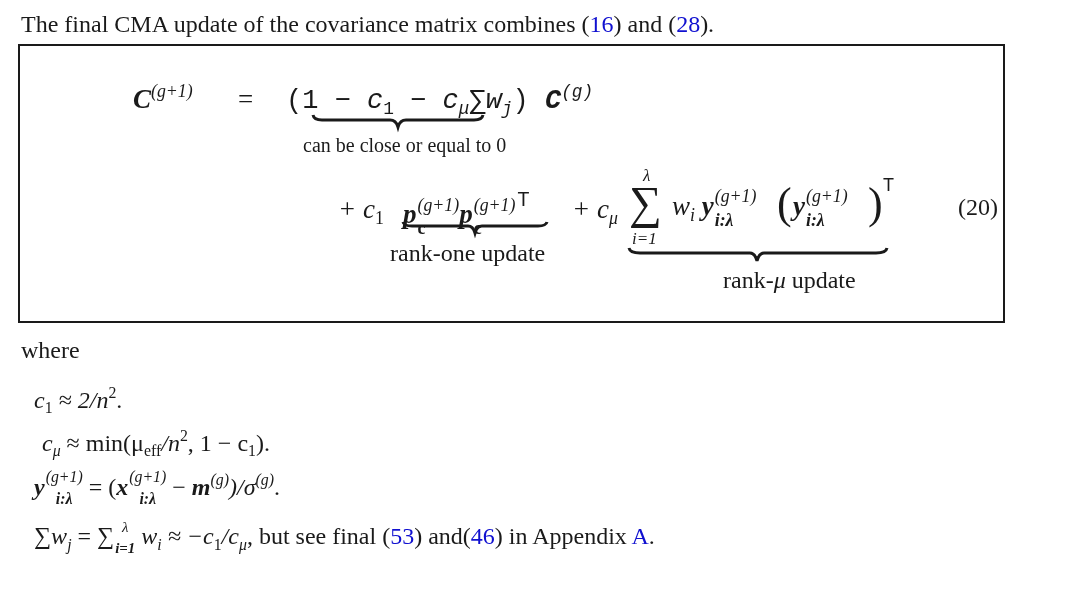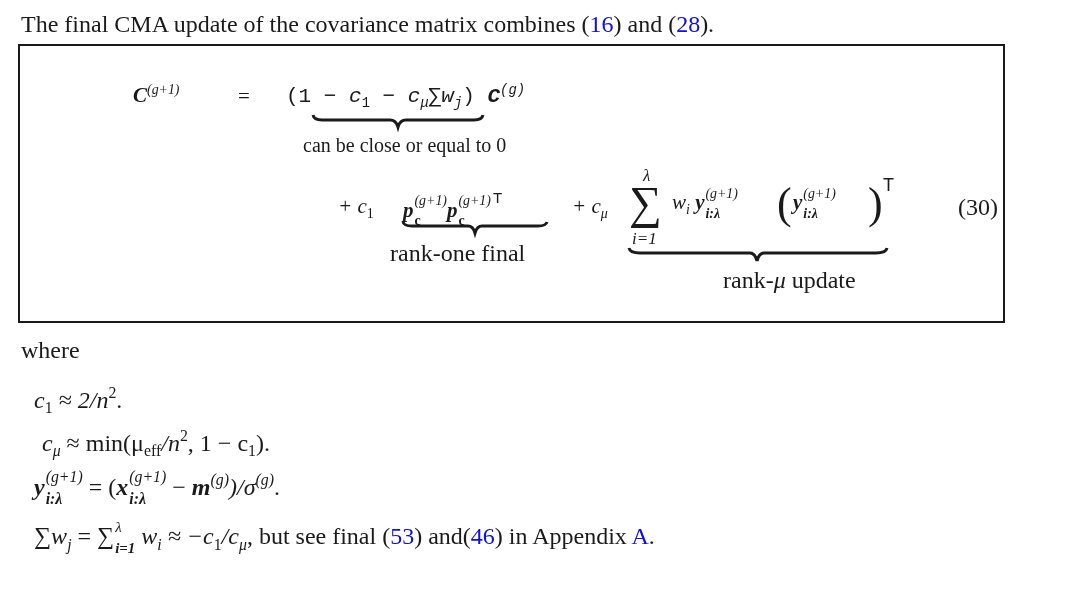--- a/index.html
+++ b/index.html
@@ -2,35 +2,35 @@
 <html><head>
 <meta charset="utf-8">
 <style>
   html, body { margin: 0; padding: 0; background: #ffffff; }
   body {
     width: 1072px; height: 591px; position: relative; overflow: hidden;
     font-family: "Liberation Serif", "DejaVu Serif", serif;
     color: #1a1a1a;
   }
   .abs { position: absolute; white-space: nowrap; }
-  .txt { font-size: 24px; line-height: 1; }
+  .txt { font-size: 24px; line-height: 1; text-align: center; }
   .link { color: #1010d0; text-decoration: none; cursor: pointer; }
   .it { font-style: italic; }
   .bi { font-style: italic; font-weight: bold; }
   .sub { font-size: 0.66em; vertical-align: -0.35em; }
   .sup { font-size: 0.66em; vertical-align: 0.6em; }
   .subsup { display: inline-flex; flex-direction: column; vertical-align: middle; font-size: 0.66em; line-height: 1.05; margin-left: 1px; }
   .subsup .s-up { transform: translateY(-3px); }
   .subsup .s-dn { transform: translateY(2px); font-weight: bold; }
   .rm { font-style: normal; }
   .box {
     position: absolute; left: 18px; top: 44px; width: 983px; height: 275px;
     border: 2px solid #1a1a1a; box-sizing: content-box;
   }
-  .eq { font-size: 21px; line-height: 1; }
+  .eq { font-size: 27px; line-height: 1; }
   .sans-T { font-family: "Liberation Sans", "DejaVu Sans", sans-serif; font-size: 0.72em; vertical-align: 0.9em; margin-left: 2px; }
   .bigsum { font-size: 46px; line-height: 1; font-style: normal; }
   .lim { font-size: 17px; font-style: italic; }
   .bigparen { font-size: 44px; line-height: 1; font-style: normal; font-weight: 300; }
   svg.brace { position: absolute; overflow: visible; }
 </style>
 </head>
 <body>
 
 <div class="abs txt" style="left:21px; top:12px;">
@@ -64,21 +64,21 @@
       <span class="s-dn rm">c</span>
     </span><span class="bi">p</span><span class="subsup">
       <span class="s-up it">(g+1)</span>
       <span class="s-dn rm">c</span>
     </span><span class="sans-T">T</span>
 </div>
 
 <svg class="brace" style="left:402px; top:221px;" width="146" height="14" viewBox="0 0 146 14">
   <path d="M1 1 Q2 5 10 5 L66 5 Q71 5 73 12 Q75 5 80 5 L136 5 Q144 5 145 1" fill="none" stroke="#1a1a1a" stroke-width="3"></path>
 </svg>
-<div class="abs txt" style="left:390px; top:241px;">rank-one final</div>
+<div class="abs txt" style="left:390px; top:241px;">rank-one update</div>
 
 <div class="abs eq" style="left:572px; top:196px;">
   <span class="it">+ c</span><span class="sub it">μ</span>
 </div>
 <div class="abs lim" style="left:643px; top:166px;">λ</div>
 <div class="abs bigsum" style="left:629px; top:180px;">∑</div>
 <div class="abs lim" style="left:632px; top:229px;">i=1</div>
 
 <div class="abs eq" style="left:672px; top:190px;">
   <span class="it">w</span><span class="sub it">i</span>
@@ -97,21 +97,21 @@
 <div class="abs bigparen" style="left:868px; top:182px;">)</div>
 <div class="abs" style="left:883px; top:175px; font-family:'Liberation Sans','DejaVu Sans',sans-serif; font-size:18px;">T</div>
 
 <svg class="brace" style="left:628px; top:247px;" width="260" height="16" viewBox="0 0 260 16">
   <path d="M1 1 Q2 6 12 6 L122 6 Q127 6 129 14 Q131 6 136 6 L248 6 Q258 6 259 1" fill="none" stroke="#1a1a1a" stroke-width="3"></path>
 </svg>
 <div class="abs txt" style="left:683px; top:268px;margin-left:40px;">
   <span>rank-</span><span class="it">μ</span><span> update</span>
 </div>
 
-<div class="abs txt" style="left:958px; top:195px;">(30)</div>
+<div class="abs txt" style="left:958px; top:195px;">(20)</div>
 
 <div class="abs txt" style="left:21px; top:338px;">where</div>
 
 <div class="abs txt" style="left:34px; top:385px;font-family:Liberation Serif, serif;">
   <span class="it">c</span><span class="sub">1</span><span class="it"> ≈ 2/n</span><span class="sup">2</span><span>.</span>
 </div>
 
 <div class="abs txt" style="left:34px; top:428px;margin-left:8px;">
   <span class="it">c</span><span class="sub it">μ</span><span> ≈ min(μ</span><span class="sub">eff</span><span class="it">/n</span><span class="sup">2</span><span>, 1 − c</span><span class="sub">1</span><span>).</span>
 </div>

